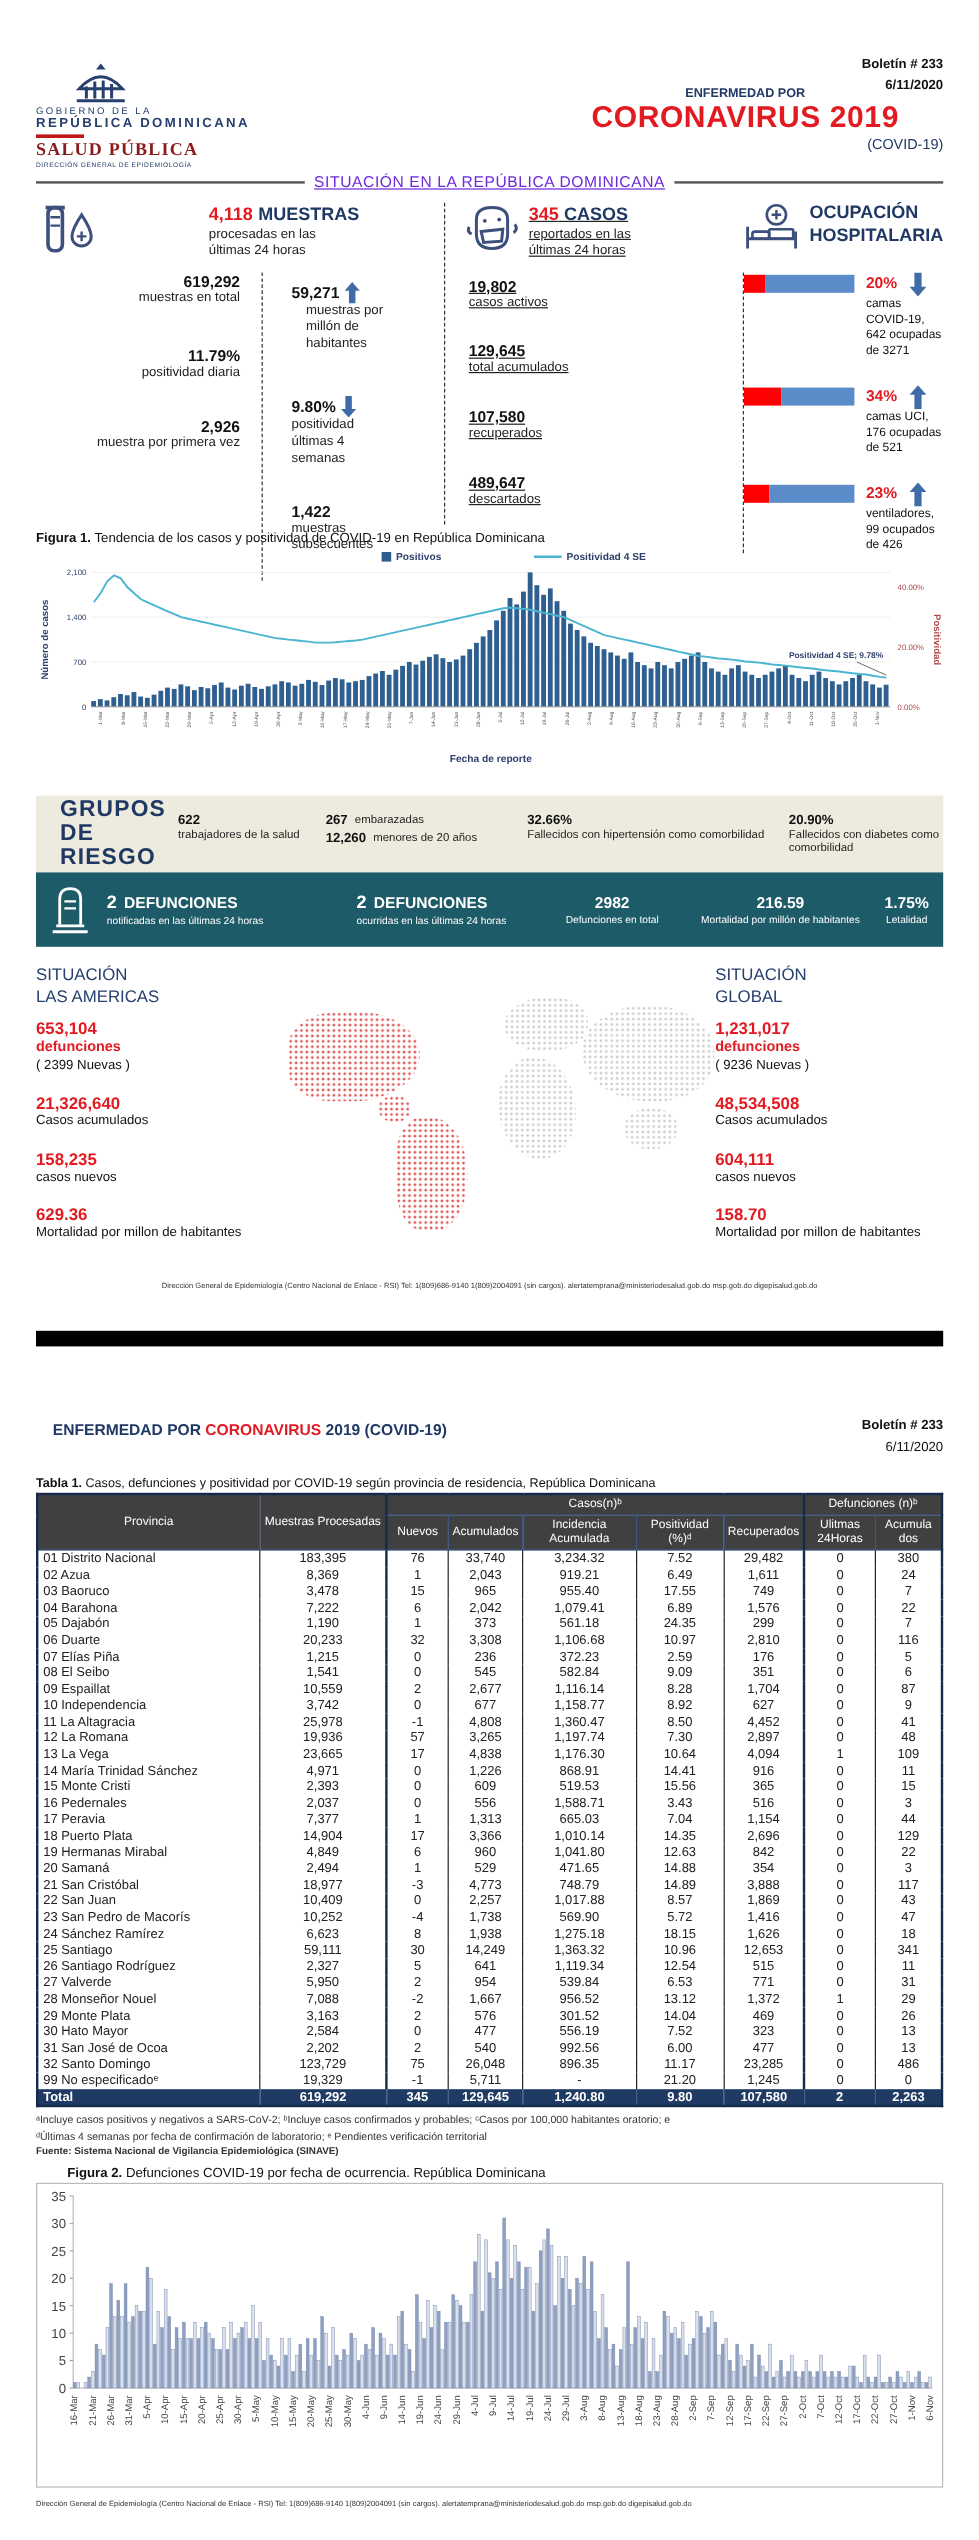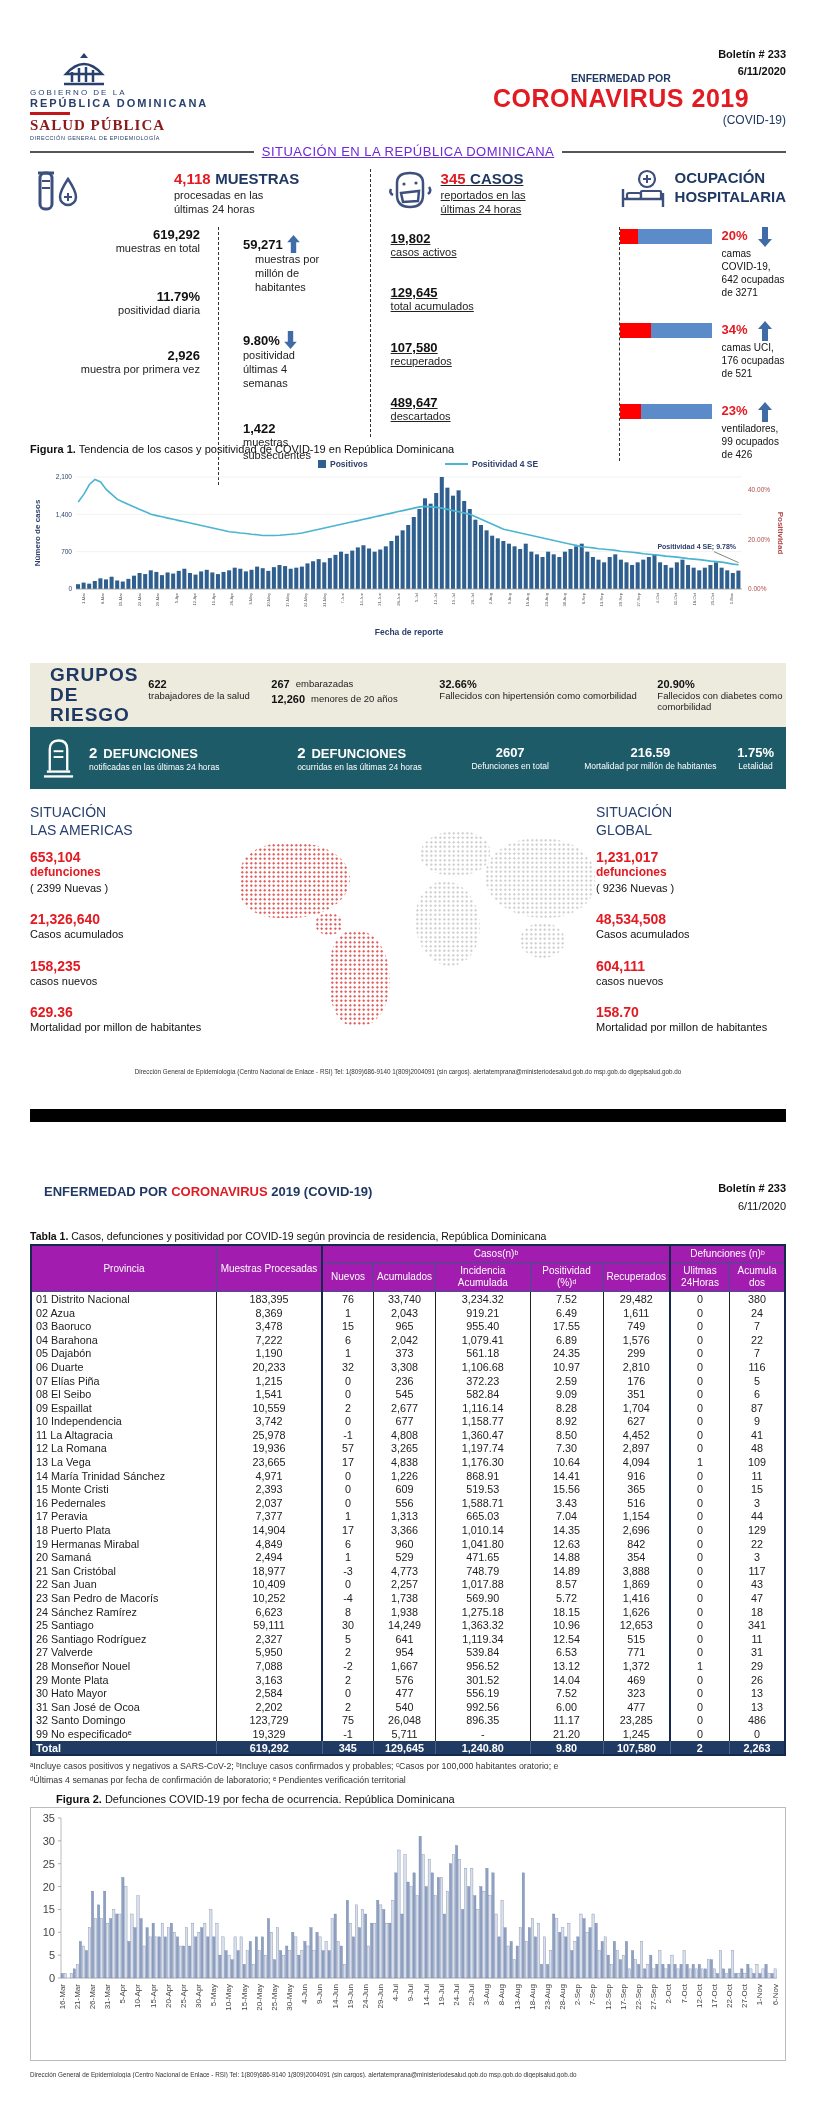--- a/index.html
+++ b/index.html
@@ -85,21 +85,21 @@
   .footerline{font-size:6.3px;color:#333;text-align:center;margin-top:18px;}
   
   .divider{height:13px;background:#000;margin:34px 30px 0 30px;}
   
   .p2{padding:58px 30px 0 30px;}
   .p2-header{position:relative;height:44px;}
   .p2-title{position:absolute;left:14px;top:4px;font-size:13px;font-weight:bold;}
   .p2-bulletin{position:absolute;right:0;top:0;text-align:right;font-size:11px;color:#111;line-height:1.6;}
   .p2-bulletin .b1{font-weight:bold;}
   table.tabla{border-collapse:collapse;width:100%;border:2px solid #16294d;margin-top:2px;}
-  table.tabla th{background:#a21caf;color:#fff;font-weight:normal;font-size:10px;border:1px solid #3d5584;padding:2px 3px;line-height:1.2;}
+  table.tabla th{background:#404040;color:#fff;font-weight:normal;font-size:10px;border:1px solid #3d5584;padding:2px 3px;line-height:1.2;}
   table.tabla td{font-size:10.8px;padding:0.8px 4px;border-left:1px solid #222;text-align:center;white-space:nowrap;}
   table.tabla td:first-child{text-align:left;border-left:none;}
   table.tabla td.gb{border-left:2.5px solid #16294d;}
   table.tabla tr.total td{background:#1f3a63;color:#fff;font-weight:bold;border-left:1px solid #4a608c;}
   .footnotes{font-size:8.8px;color:#333;line-height:1.5;margin-top:4px;}
   .footnotes .src{font-weight:bold;font-size:8.2px;}
   .fig2wrap{border:1px solid #bbb;margin-top:2px;padding:2px 0 0 0;}
   .chartwrap svg{display:block;}
 </style>
 </head>
@@ -520,21 +520,21 @@
     </svg>
     <div class="ditem" style="width:200px;">
       <div class="top"><span class="dn">2</span><span>DEFUNCIONES</span></div>
       <div class="sub">notificadas en las últimas 24 horas</div>
     </div>
     <div class="ditem" style="width:150px;">
       <div class="top"><span class="dn">2</span><span>DEFUNCIONES</span></div>
       <div class="sub">ocurridas en las últimas 24 horas</div>
     </div>
     <div class="ditem" style="width:110px;text-align:center;">
-      <div class="top">2607</div>
+      <div class="top">2982</div>
       <div class="sub">Defunciones en total</div>
     </div>
     <div class="ditem" style="width:150px;text-align:center;">
       <div class="top">216.59</div>
       <div class="sub">Mortalidad por millón de habitantes</div>
     </div>
     <div class="ditem" style="flex:1;text-align:center;">
       <div class="top">1.75%</div>
       <div class="sub">Letalidad</div>
     </div>
@@ -1010,20 +1010,21 @@
           <td>107,580</td>
           <td>2</td>
           <td>2,263</td>
         </tr>
       </tbody>
   </table>
 
   <div class="footnotes">
     <div>ᵃIncluye casos positivos y negativos a SARS-CoV-2; ᵇIncluye casos confirmados y probables; ᶜCasos por 100,000 habitantes  oratorio; e</div>
     <div>ᵈÚltimas 4 semanas por fecha de confirmación de laboratorio; ᵉ Pendientes verificación territorial</div>
+    <div class="src">Fuente: Sistema Nacional de Vigilancia Epidemiológica (SINAVE)</div>
   </div>
 
   <div class="figcap" style="margin-left:26px;">
     <b>Figura 2.</b><span> Defunciones COVID-19 por fecha de ocurrencia. República Dominicana</span>
   </div>
   <div class="fig2wrap chartwrap" id="fig2">
       <svg width="752" height="250" viewBox="0 0 752 250">
         <text x="24" y="172" text-anchor="end" font-size="11" fill="#444">0</text>
         <line x1="27" y1="168" x2="30" y2="168" stroke="#999" stroke-width="0.8"></line>
         <text x="24" y="149.14285714285714" text-anchor="end" font-size="11" fill="#444">5</text>

